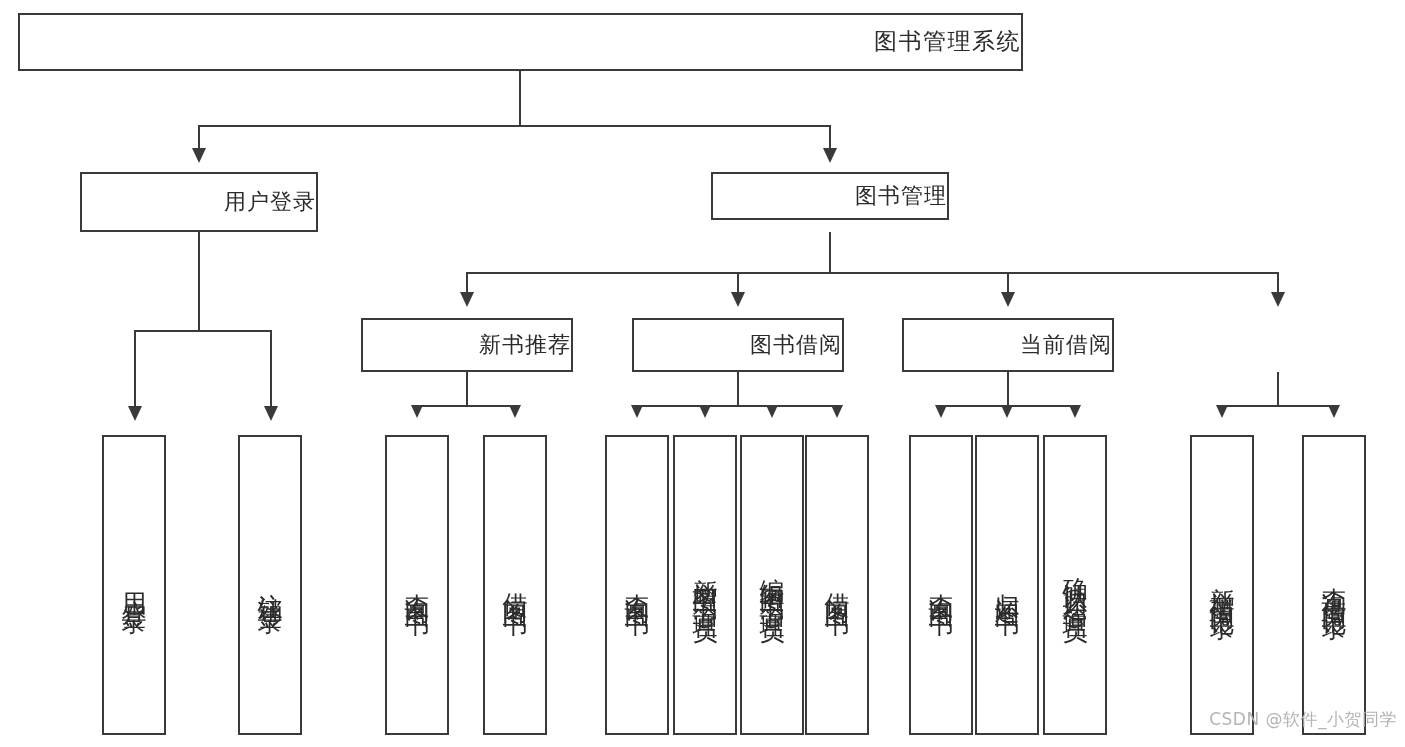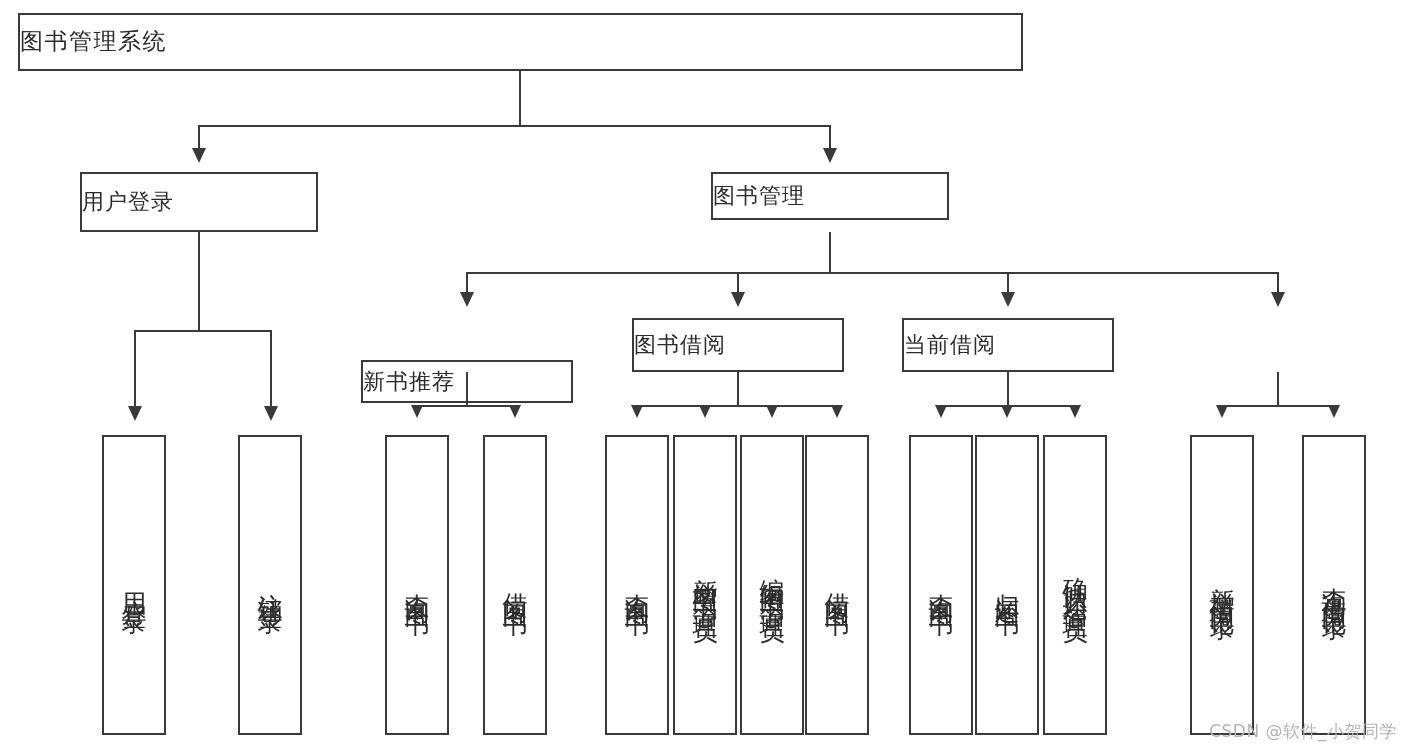--- a/index.html
+++ b/index.html
@@ -13,21 +13,21 @@
     overflow:hidden;
   }
   
   .node{
     position:absolute;
     box-sizing:border-box;
     background:#ffffff;
     border:2px solid #3a3a3a;
     display:flex;
     align-items:center;
-    justify-content:flex-start;
+    justify-content:flex-end;
     color:#2b2b2b;
   }
   .node .lbl{
     display:block;
     text-align:center;
     line-height:1.18;
     white-space:nowrap;
     color:#2b2b2b;
   }
   
@@ -71,21 +71,21 @@
   .arw.sm{
     border-left:6px solid transparent;
     border-right:6px solid transparent;
     border-top:13px solid #3a3a3a;
   }
 
   
   #watermark{
     position:absolute;
     right:8px;
-    bottom:4px;
+    bottom:16px;
     font-size:17px;
     color:#b4b4b4;
     letter-spacing:0.5px;
     white-space:nowrap;
     pointer-events:none;
   }
 </style>
 </head>
 <body>
 
@@ -128,21 +128,21 @@
 
   <div class="ln vl" style="left:737px;top:272px;width:2px;height:22px;"></div>
   <div class="arw" style="left:731px;top:292px;"></div>
 
   <div class="ln vl" style="left:1007px;top:272px;width:2px;height:22px;"></div>
   <div class="arw" style="left:1001px;top:292px;"></div>
 
   <div class="ln vl" style="left:1277px;top:272px;width:2px;height:22px;"></div>
   <div class="arw" style="left:1271px;top:292px;"></div>
 
-  <div class="node h" style="left:361px;top:318px;width:212px;height:43px;margin-top:42px;">
+  <div class="node h" style="left:361px;top:318px;width:212px;height:54px;">
     <span class="lbl">新书推荐</span>
   </div>
   <div class="node h" style="left:902px;top:318px;width:212px;height:54px;">
     <span class="lbl">当前借阅</span>
   </div>
   <div class="node h" style="left:632px;top:318px;width:212px;height:54px;">
     <span class="lbl">图书借阅</span>
   </div>
 
   <div class="ln vl" style="left:466px;top:372px;width:2px;height:34px;"></div>

